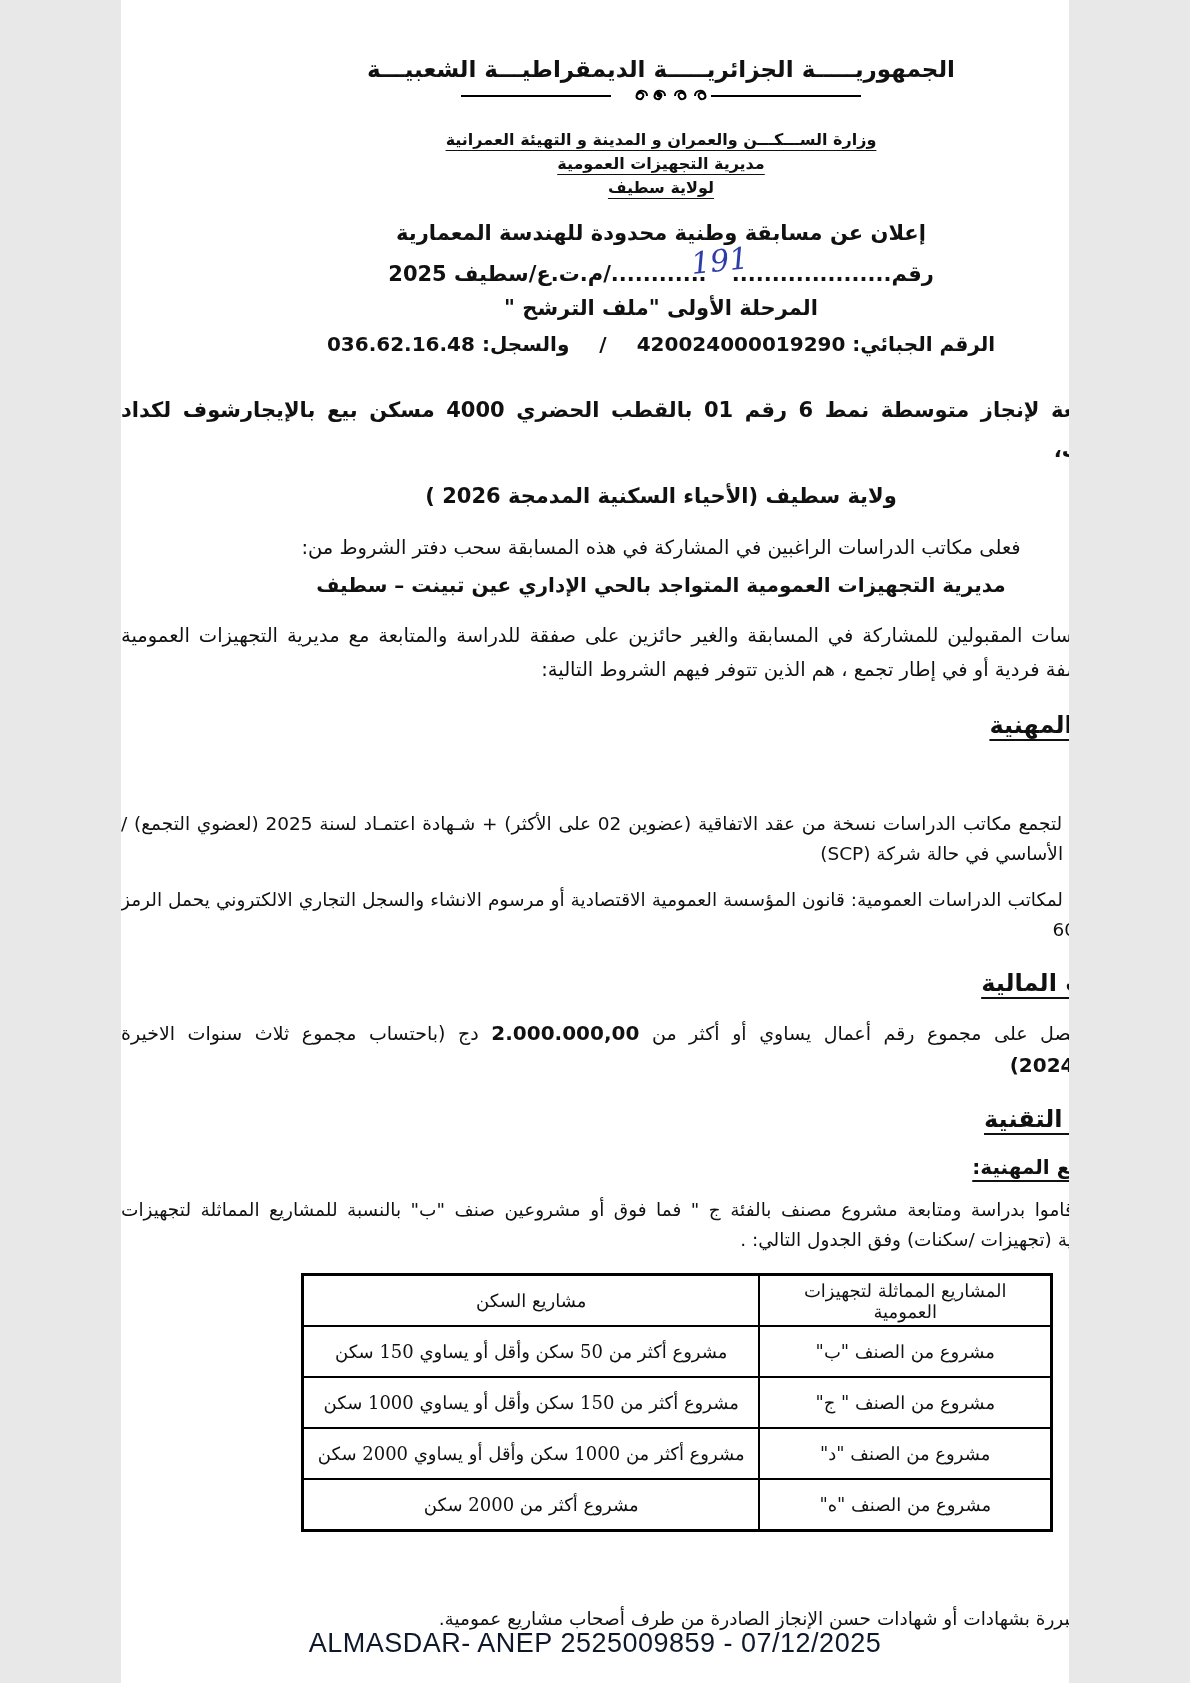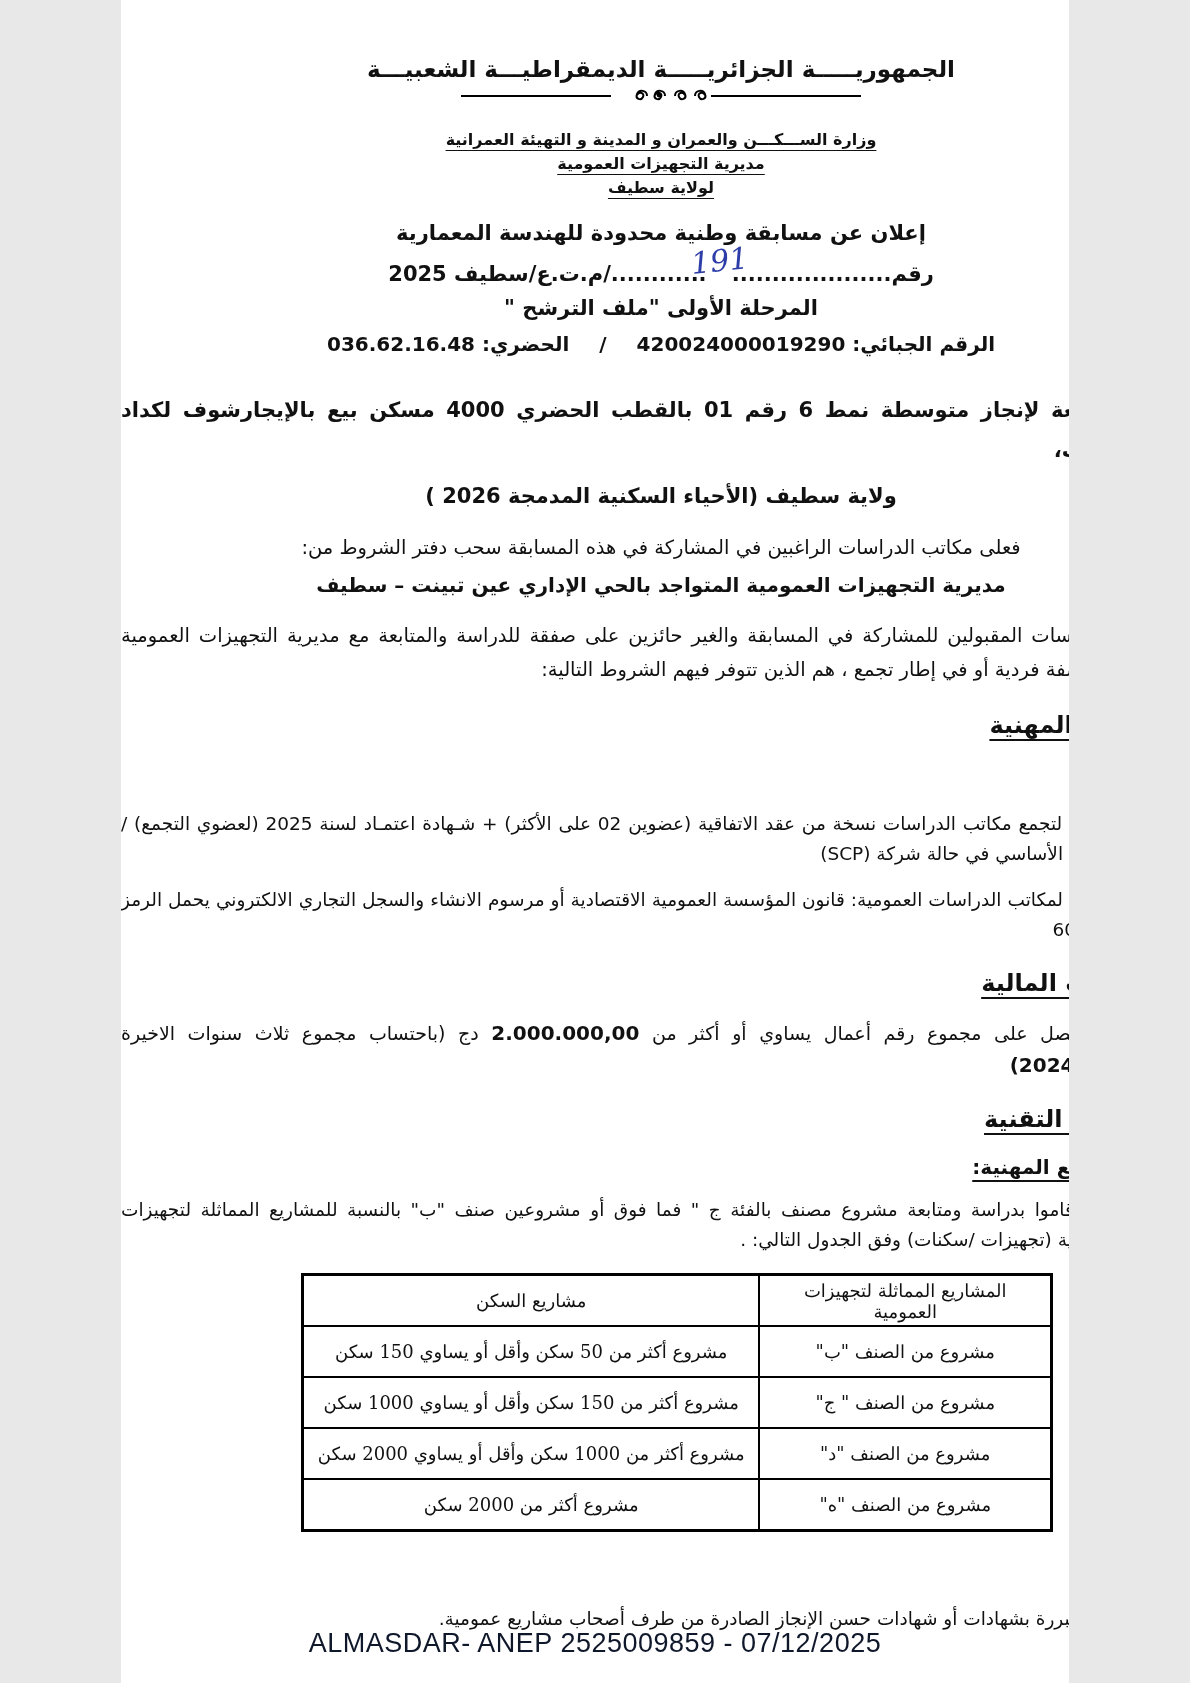--- a/index.html
+++ b/index.html
@@ -162,21 +162,21 @@
 
     <div class="phase-line">المرحلة الأولى  "ملف الترشح "</div>
 
     <div class="tax-line">
       <span>
         <span>الرقم الجبائي:</span>
         <span>420024000019290</span>
       </span>
       <span>/</span>
       <span>
-        <span>الحضري:</span>
+        <span>والسجل:</span>
         <span>036.62.16.48</span>
       </span>
     </div>
 
 
     <div class="project-bold">دراسة ومتابعة لإنجاز متوسطة  نمط 6 رقم 01 بالقطب الحضري 4000 مسكن بيع بالإيجارشوف لكداد ،بلدية سطيف،</div>
     <div class="project-bold2">ولاية سطيف (الأحياء السكنية المدمجة 2026 )</div>
 
     <div class="withdraw">فعلى مكاتب الدراسات الراغبين في المشاركة في هذه المسابقة سحب دفتر الشروط من:</div>
     <div class="address">مديرية التجهيزات العمومية المتواجد بالحي الإداري عين تبينت – سطيف</div>

